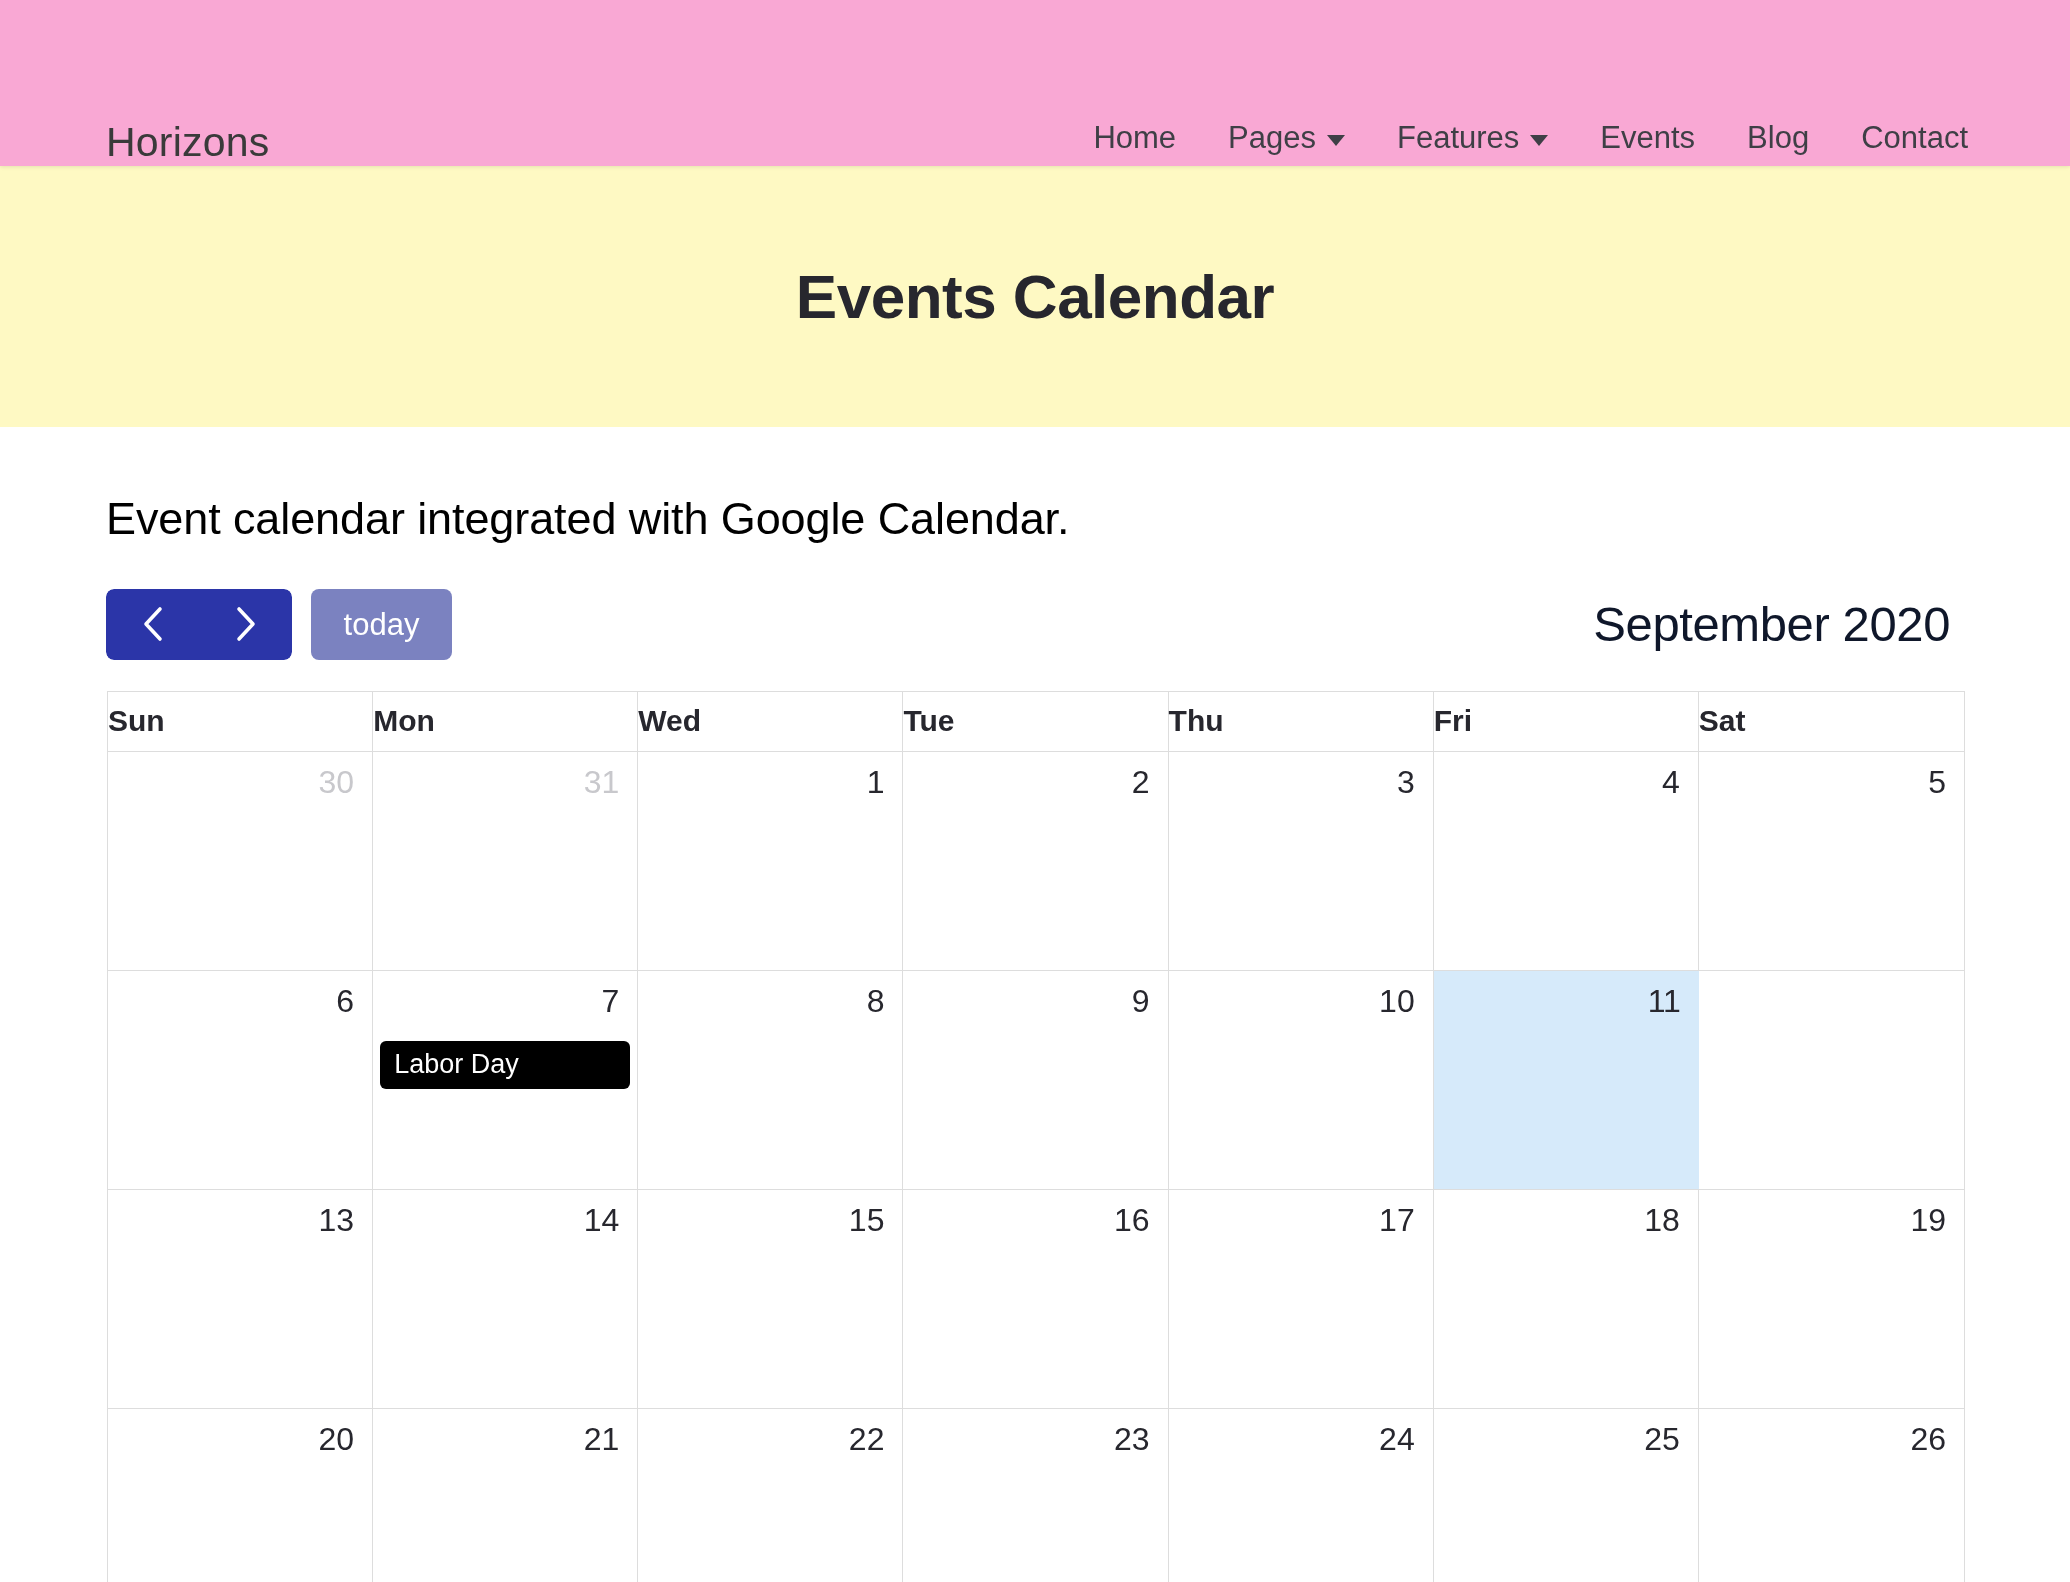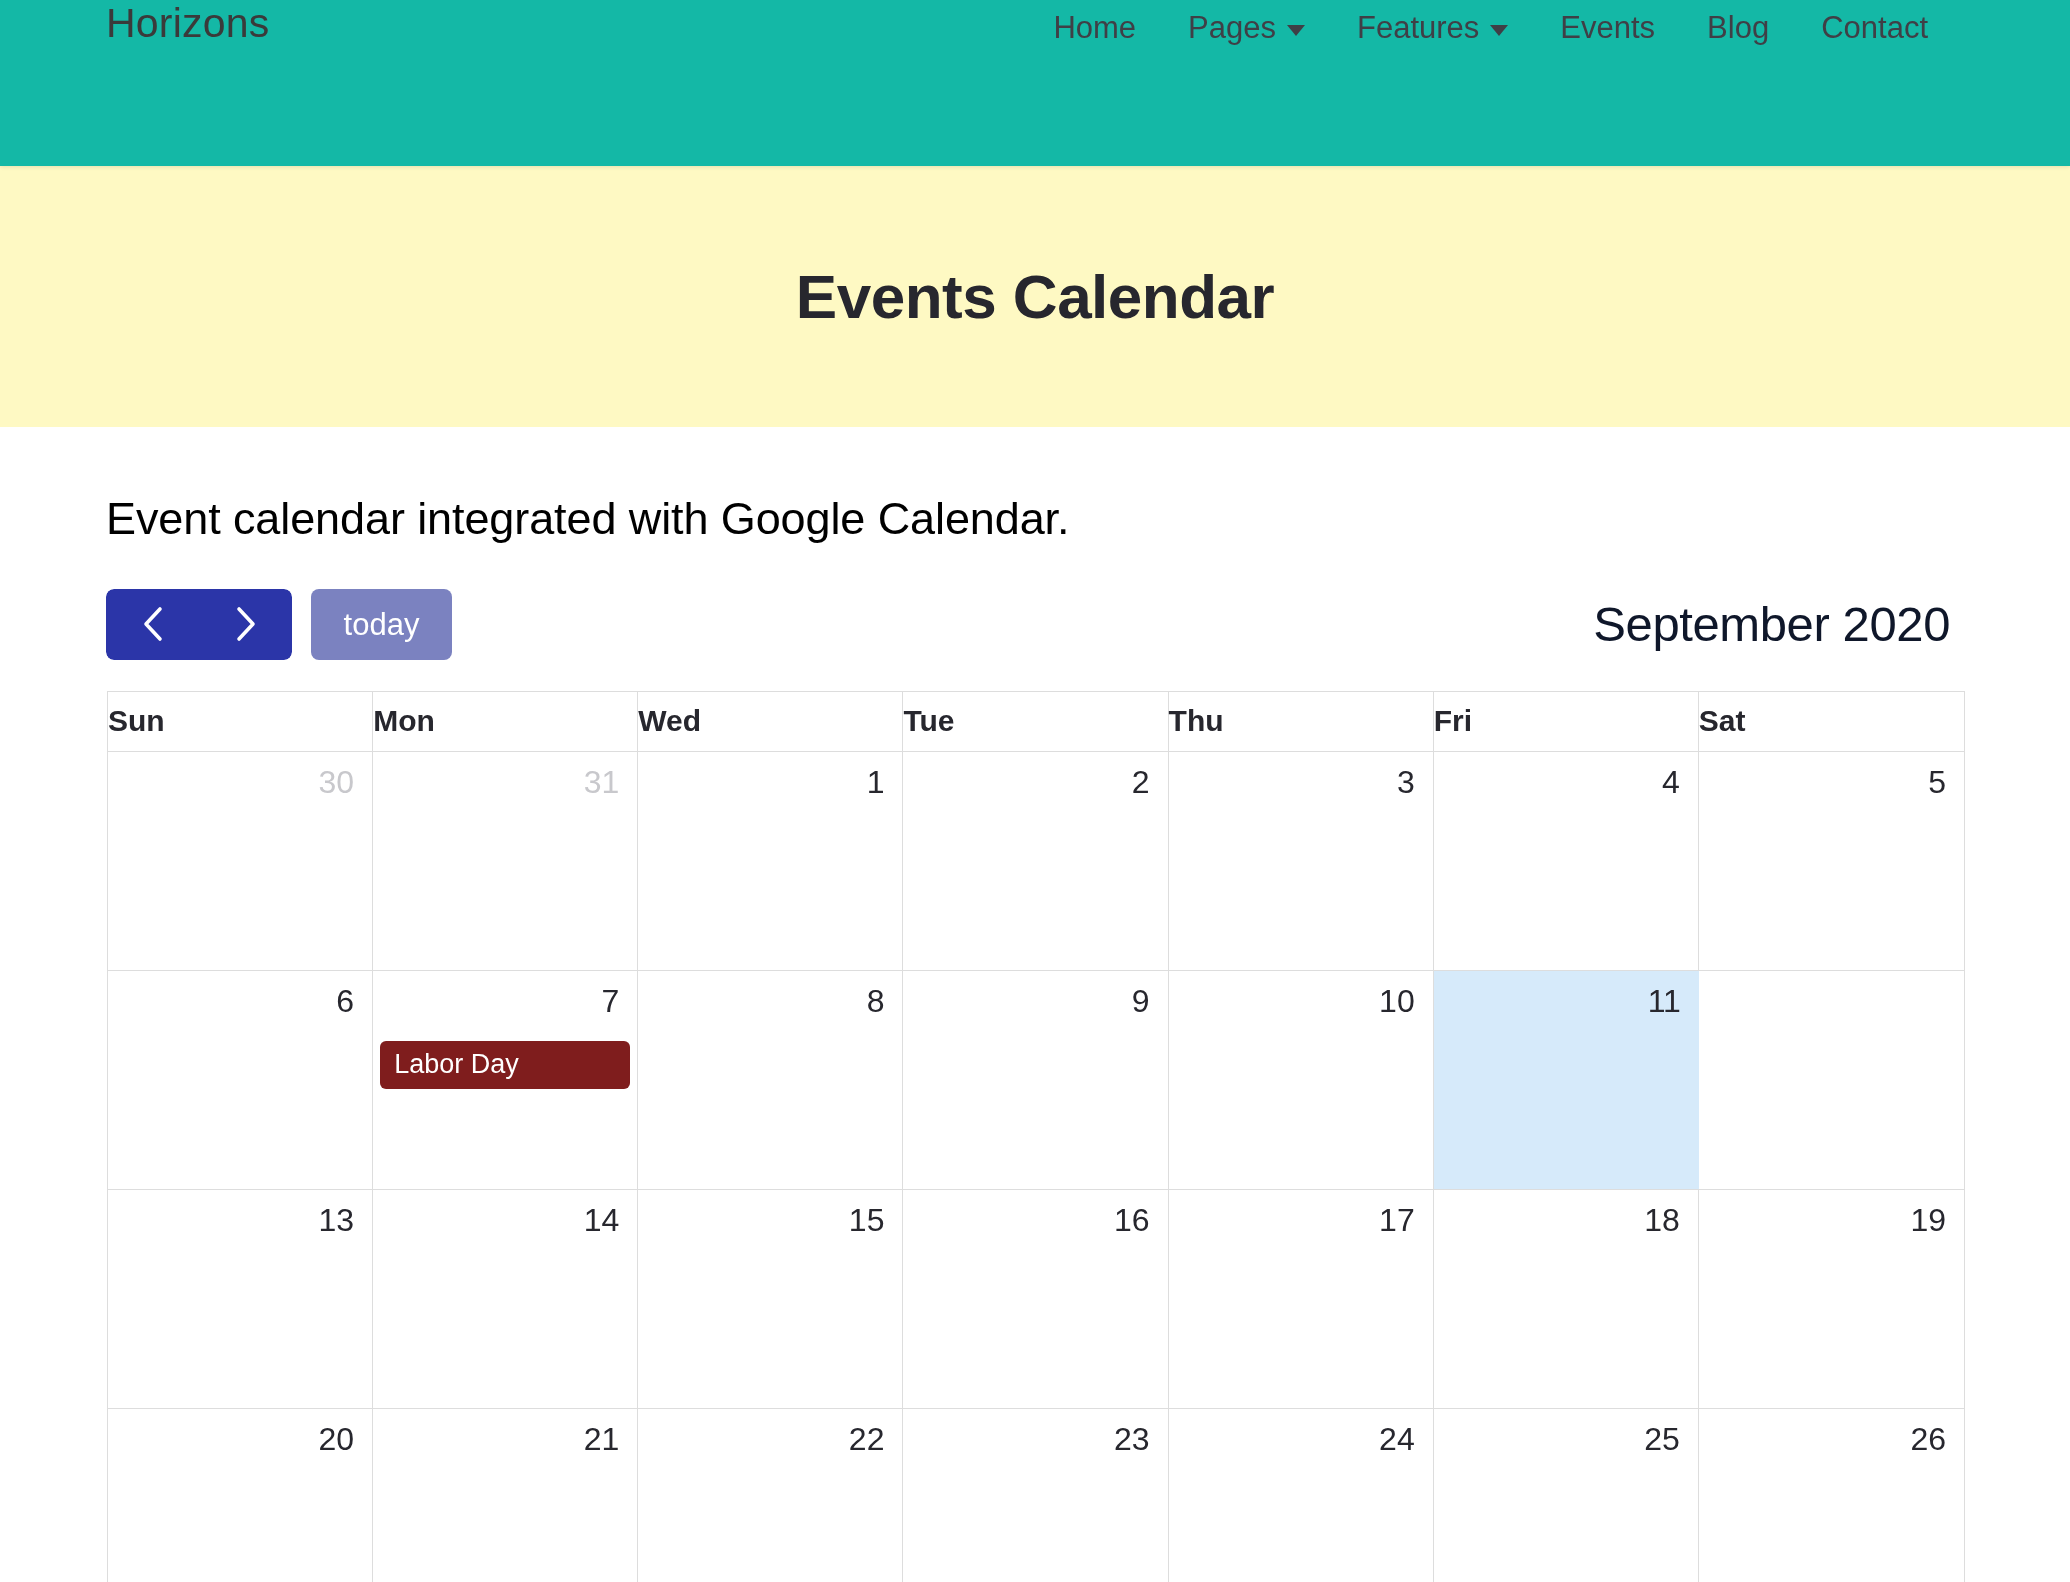--- a/index.html
+++ b/index.html
@@ -8,25 +8,25 @@
     width: 2070px;
     height: 1582px;
     background: #ffffff;
     font-family: "Liberation Sans", sans-serif;
     overflow: hidden;
   }
 
   
   .navbar {
     height: 166px;
-    background: #14b8a6;
-    display: flex;
-    align-items: flex-start;
+    background: #f9a8d4;
+    display: flex;
+    align-items: flex-end;
     justify-content: space-between;
-    padding: 0 106px 0 106px;
+    padding: 0 66px 0 106px;
     box-shadow: 0 1px 4px rgba(0,0,0,0.10);
     position: relative;
     z-index: 5;
   }
   .brand {
     font-size: 41px;
     color: #3a3a3a;
     font-weight: 400;
     letter-spacing: 0.2px;
     white-space: nowrap;
@@ -186,21 +186,21 @@
     text-align: right;
     font-size: 32px;
     color: #27272e;
     padding: 0 18px 0 0;
     line-height: 1.05;
   }
   .fc-day.other .fc-day-number { color: #c8c8cc; }
   .fc-day.today { background: #d6eafa; }
 
   .fc-event {
-    background: #7f1d1d;
+    background: #000000;
     color: #ffffff;
     font-size: 27px;
     border-radius: 6px;
     padding: 8px 12px 9px 14px;
     margin: 22px 7px 0 7px;
     line-height: 1.15;
     cursor: pointer;
     overflow: hidden;
     white-space: nowrap;
   }

